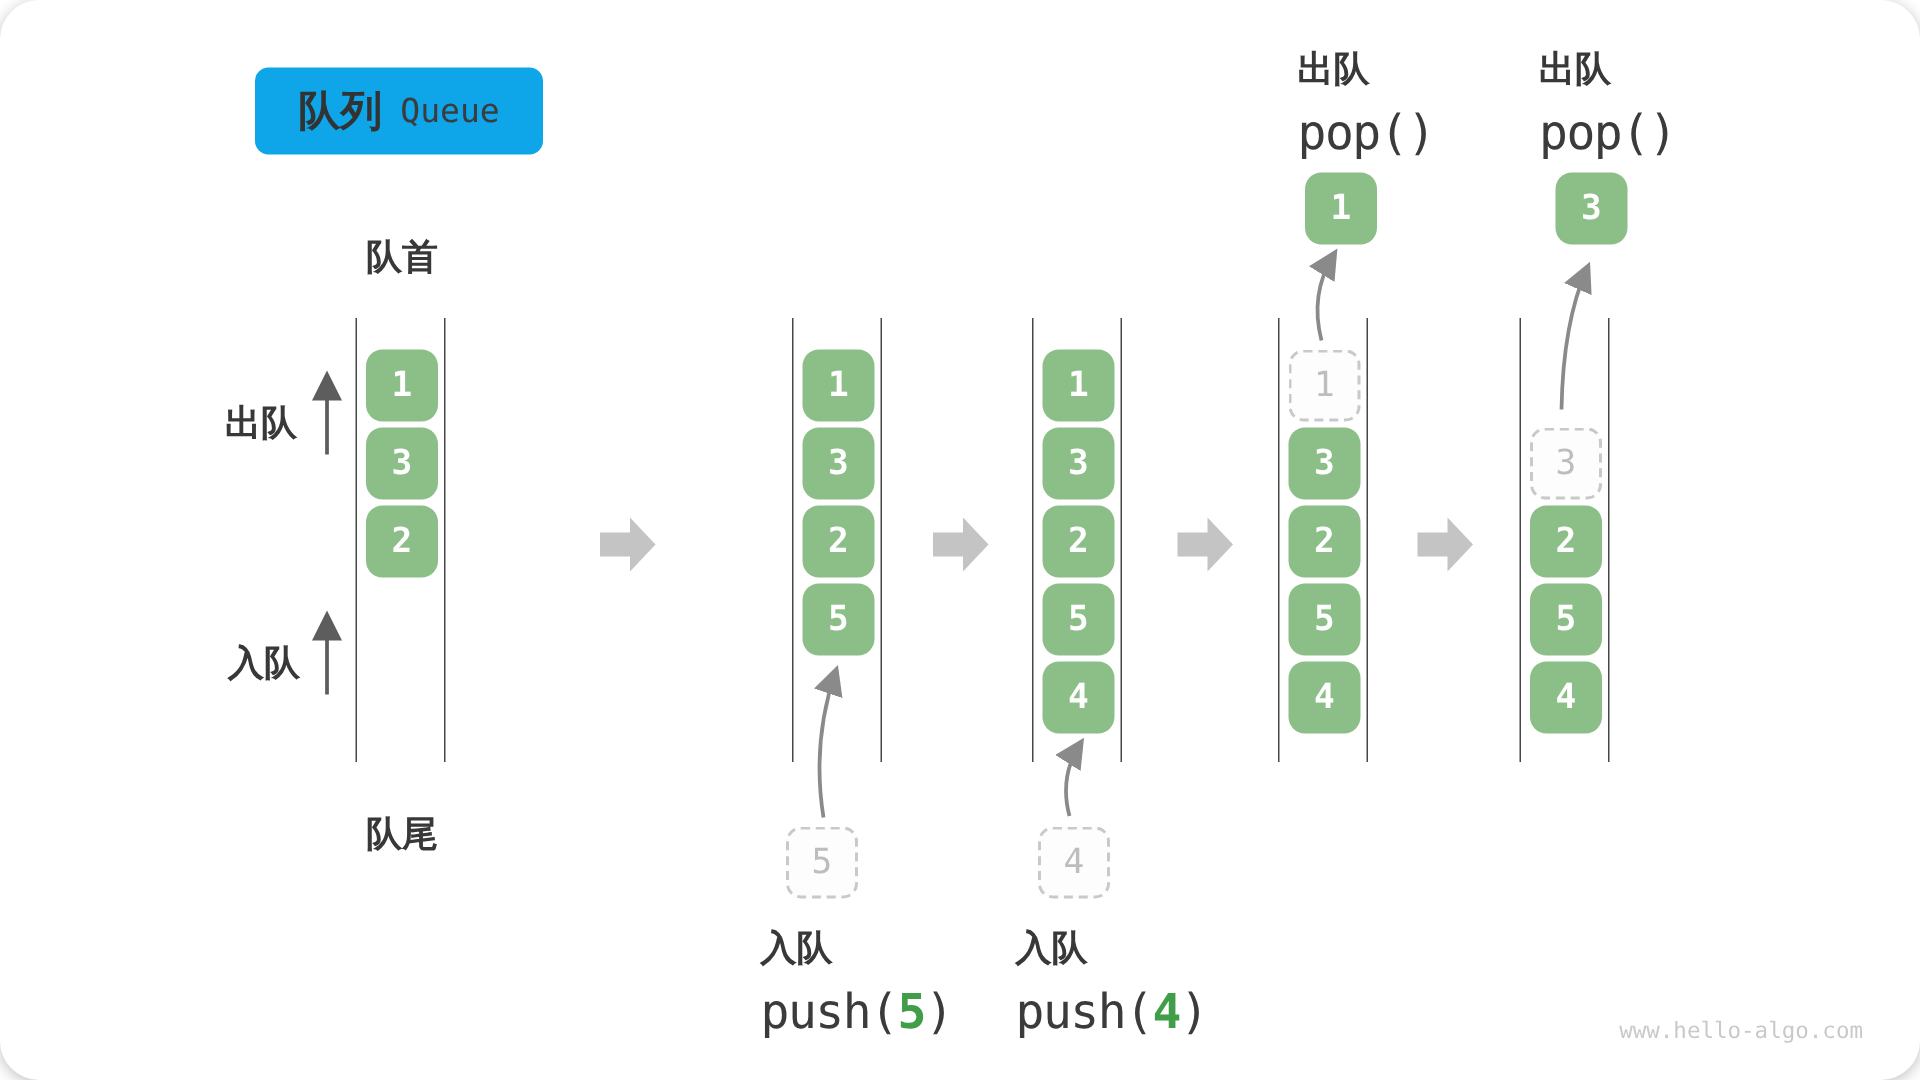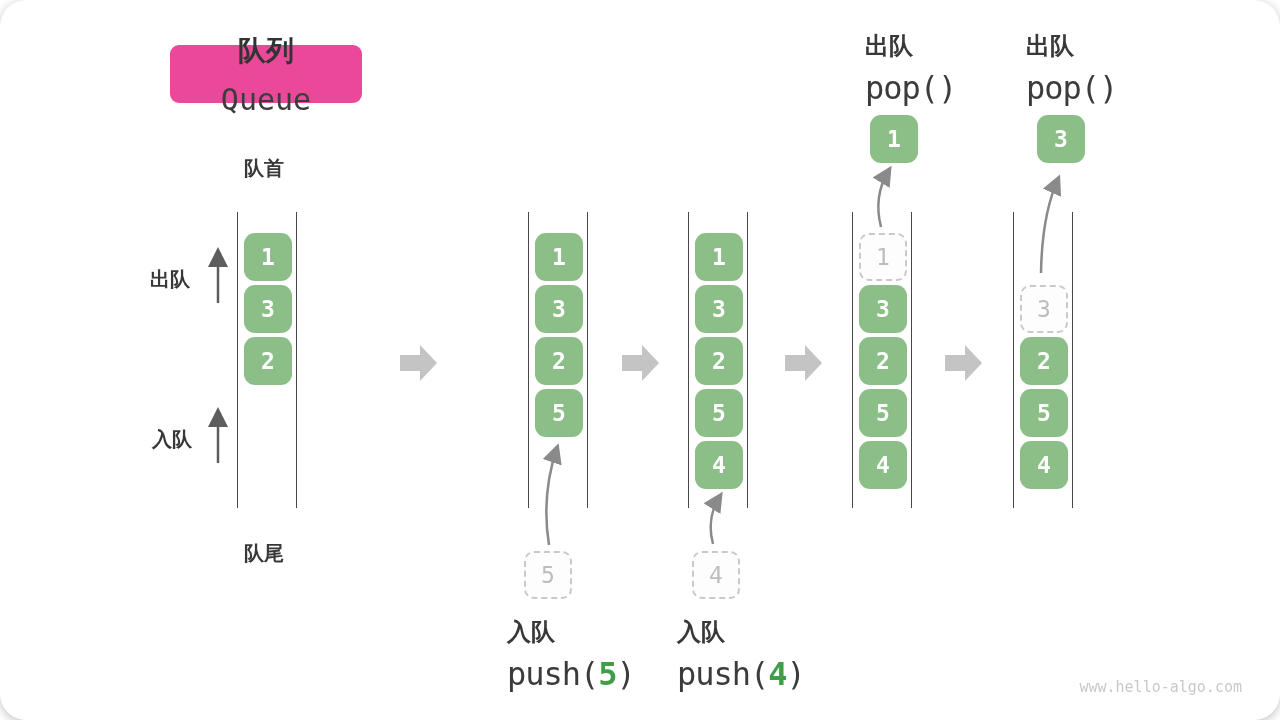--- a/index.html
+++ b/index.html
@@ -5,26 +5,26 @@
   html,body{margin:0;padding:0;background:#ffffff;}
   .canvas{
     position:relative;width:1280px;height:720px;overflow:hidden;
     background:#ffffff;border-radius:26px;
     box-shadow:0 2px 10px rgba(0,0,0,0.25);
     font-family:"Liberation Sans",sans-serif;color:#3a3a3a;
   }
   .arrows{position:absolute;left:0;top:0;width:1280px;height:720px;pointer-events:none;}
   .badge{
     position:absolute;left:170px;top:45px;width:192px;height:58px;
-    background:#ec4899;border-radius:9px;
-    display:flex;align-items:center;justify-content:center;gap:12px;flex-direction:column;
+    background:#0ea5e9;border-radius:9px;
+    display:flex;align-items:center;justify-content:center;gap:12px;
   }
   .badge-zh{font-size:28px;font-weight:700;color:#333;}
-  .badge-en{font-family:"DejaVu Sans Mono",monospace;font-size:30px;font-weight:500;color:#3c3c3c;}
-  .lbl{position:absolute;font-size:20px;font-weight:700;color:#383838;white-space:nowrap;}
+  .badge-en{font-family:"DejaVu Sans Mono",monospace;font-size:22px;font-weight:500;color:#3c3c3c;}
+  .lbl{position:absolute;font-size:24px;font-weight:700;color:#383838;white-space:nowrap;}
   .channel{
     position:absolute;top:212px;height:296px;width:58px;
     border-left:1.5px solid #474747;border-right:1.5px solid #474747;
   }
   .cell{
     position:absolute;width:48px;height:48px;border-radius:11px;
     background:#8CBE88;color:#ffffff;
     font-family:"DejaVu Sans Mono",monospace;font-size:23px;font-weight:700;
     display:flex;align-items:center;justify-content:center;
   }

